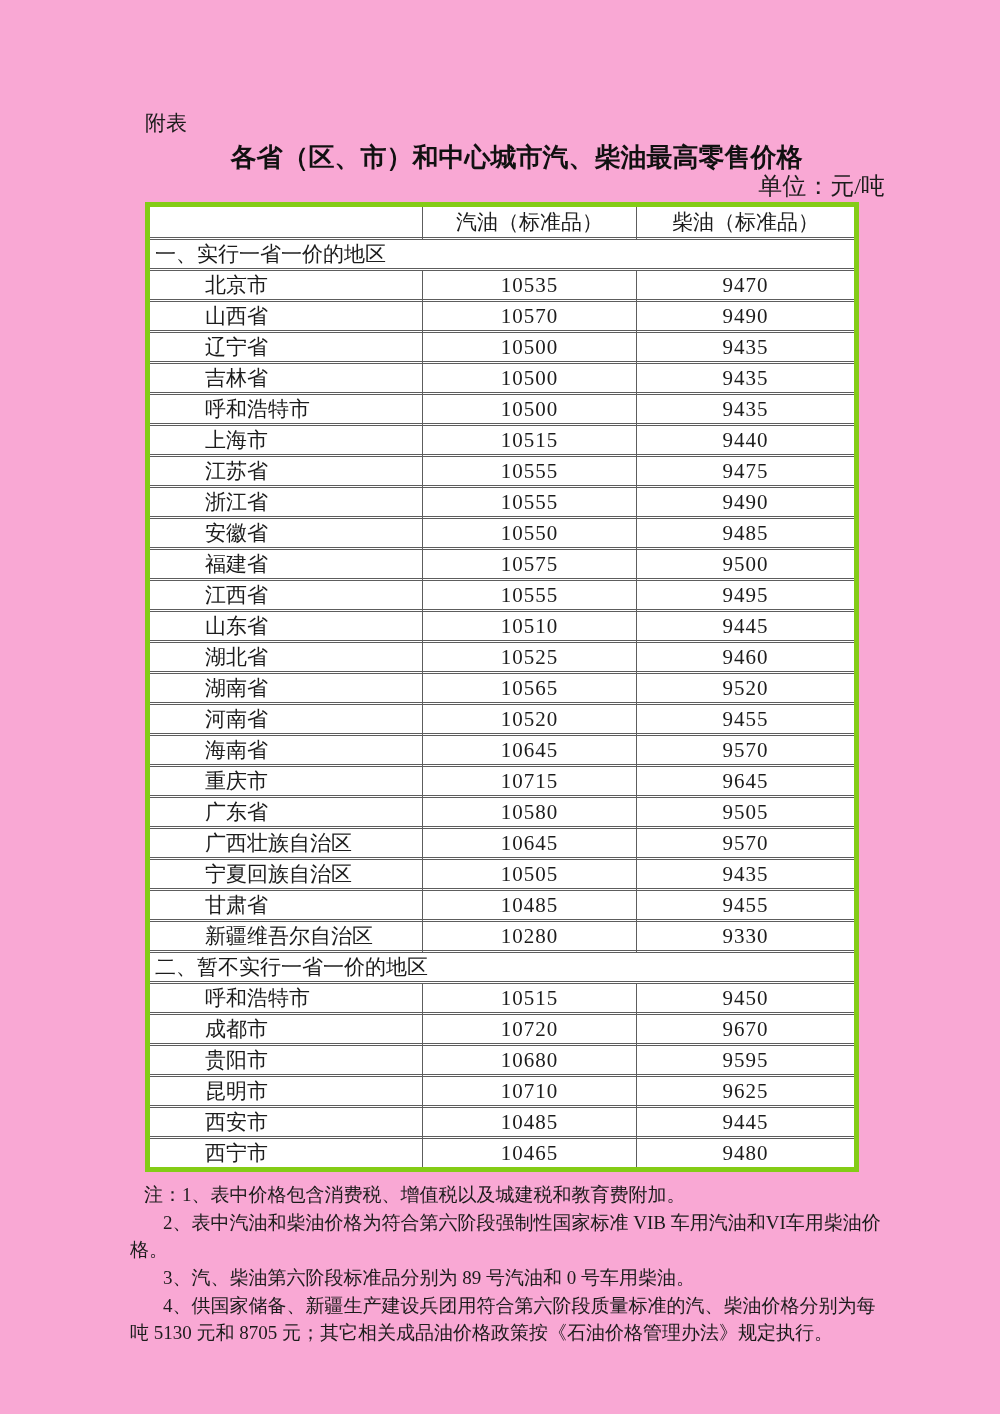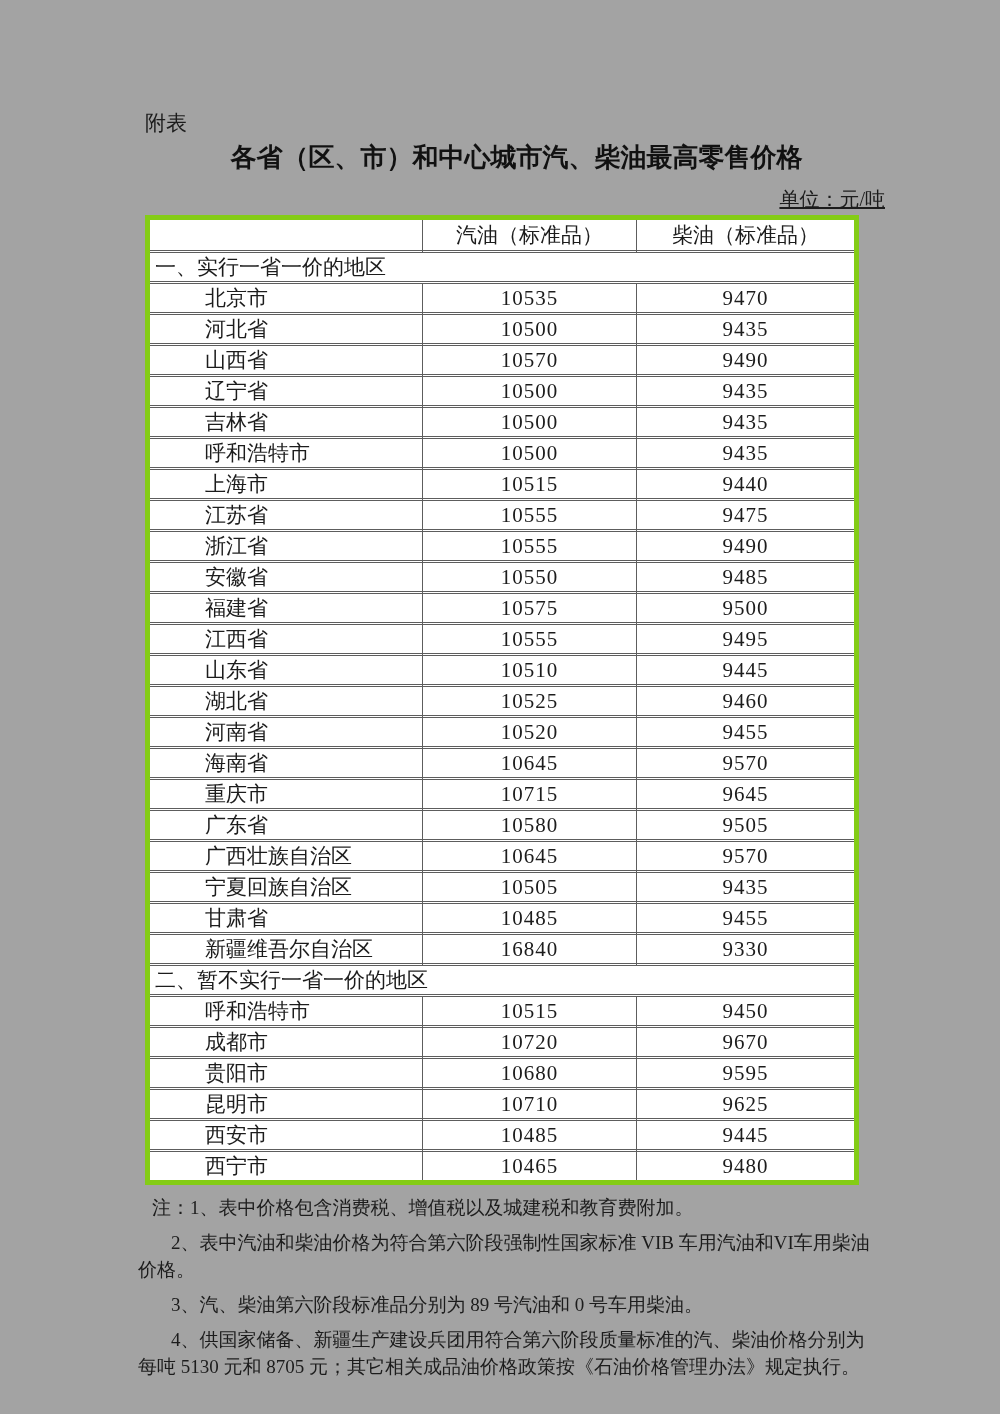--- a/index.html
+++ b/index.html
@@ -4,21 +4,21 @@
 <style>
   html, body {
     margin: 0;
     padding: 0;
     background: #ffffff;
   }
   .page {
     position: relative;
     width: 1000px;
     height: 1414px;
-    background: #a3a3a3;
+    background: #f9a8d4;
     color: #1c1c1c;
     font-family: "Liberation Serif", "DejaVu Serif", serif;
     overflow: hidden;
     box-sizing: border-box;
     padding: 110px 115px 0 130px;
   }
   .attachment-label {
     font-size: 21px;
     line-height: 26px;
     margin-left: 15px;
@@ -27,25 +27,24 @@
     margin: 6px 0 0 0;
     font-family: "Liberation Sans", "DejaVu Sans", sans-serif;
     font-weight: 700;
     font-size: 26px;
     line-height: 30px;
     text-align: center;
     text-indent: 18px;
     color: #111111;
   }
   .unit-label {
-    margin-top: 15px;
-    font-size: 20px;
+    margin-top: 2px;
+    font-size: 24px;
     line-height: 24px;
     text-align: right;
-    text-decoration: underline;
   }
   table.price-table {
     margin: 4px 0 0 15px;
     border-collapse: separate;
     border-spacing: 0;
     width: 704px;
     table-layout: fixed;
     border: 5px solid #84cc16;
   }
   .price-table col.c-region  { width: 273px; }
@@ -80,21 +79,21 @@
   .price-table td.cell-diesel {
     text-align: center;
     letter-spacing: 1px;
   }
   .notes {
     margin-top: 9px;
     font-size: 19px;
     line-height: 27px;
     color: #1c1c1c;
   }
-  .notes p { margin: 8px; }
+  .notes p { margin: 0; }
   .notes p.note-first { text-indent: 14px; }
   .notes p.note-sub   { text-indent: 33px; margin-top: 1px; }
 </style>
 </head>
 <body>
 
 <div class="page">
 
   <div class="attachment-label">附表</div>
 
@@ -118,25 +117,20 @@
     <tbody id="table-body">
         <tr>
           <td colspan="3" class="section-cell">一、实行一省一价的地区</td>
         </tr>
         <tr>
           <td class="cell-region">北京市</td>
           <td class="cell-gasoline">10535</td>
           <td class="cell-diesel">9470</td>
         </tr>
         <tr>
-          <td class="cell-region">河北省</td>
-          <td class="cell-gasoline">10500</td>
-          <td class="cell-diesel">9435</td>
-        </tr>
-        <tr>
           <td class="cell-region">山西省</td>
           <td class="cell-gasoline">10570</td>
           <td class="cell-diesel">9490</td>
         </tr>
         <tr>
           <td class="cell-region">辽宁省</td>
           <td class="cell-gasoline">10500</td>
           <td class="cell-diesel">9435</td>
         </tr>
         <tr>
@@ -183,20 +177,25 @@
           <td class="cell-region">山东省</td>
           <td class="cell-gasoline">10510</td>
           <td class="cell-diesel">9445</td>
         </tr>
         <tr>
           <td class="cell-region">湖北省</td>
           <td class="cell-gasoline">10525</td>
           <td class="cell-diesel">9460</td>
         </tr>
         <tr>
+          <td class="cell-region">湖南省</td>
+          <td class="cell-gasoline">10565</td>
+          <td class="cell-diesel">9520</td>
+        </tr>
+        <tr>
           <td class="cell-region">河南省</td>
           <td class="cell-gasoline">10520</td>
           <td class="cell-diesel">9455</td>
         </tr>
         <tr>
           <td class="cell-region">海南省</td>
           <td class="cell-gasoline">10645</td>
           <td class="cell-diesel">9570</td>
         </tr>
         <tr>
@@ -219,21 +218,21 @@
           <td class="cell-gasoline">10505</td>
           <td class="cell-diesel">9435</td>
         </tr>
         <tr>
           <td class="cell-region">甘肃省</td>
           <td class="cell-gasoline">10485</td>
           <td class="cell-diesel">9455</td>
         </tr>
         <tr>
           <td class="cell-region">新疆维吾尔自治区</td>
-          <td class="cell-gasoline">16840</td>
+          <td class="cell-gasoline">10280</td>
           <td class="cell-diesel">9330</td>
         </tr>
         <tr>
           <td colspan="3" class="section-cell">二、暂不实行一省一价的地区</td>
         </tr>
         <tr>
           <td class="cell-region">呼和浩特市</td>
           <td class="cell-gasoline">10515</td>
           <td class="cell-diesel">9450</td>
         </tr>

